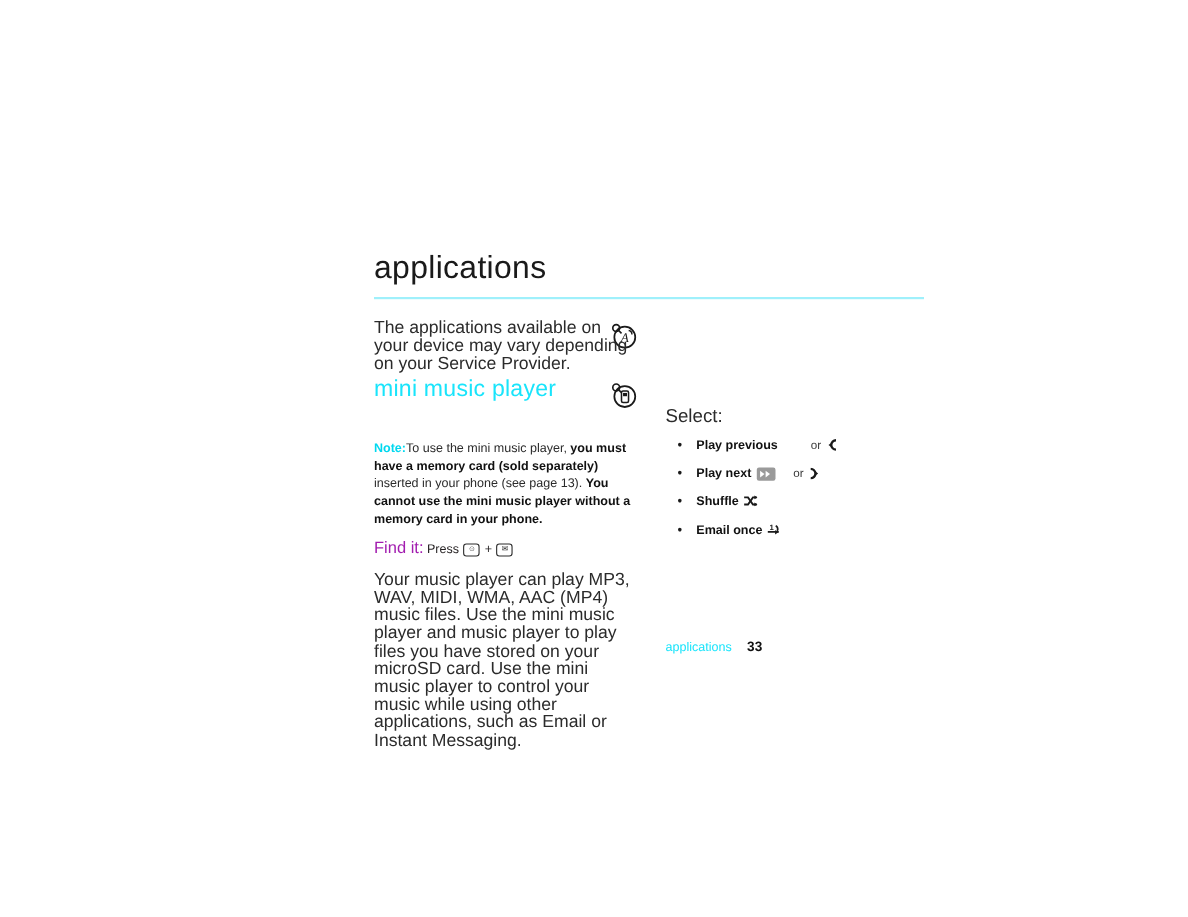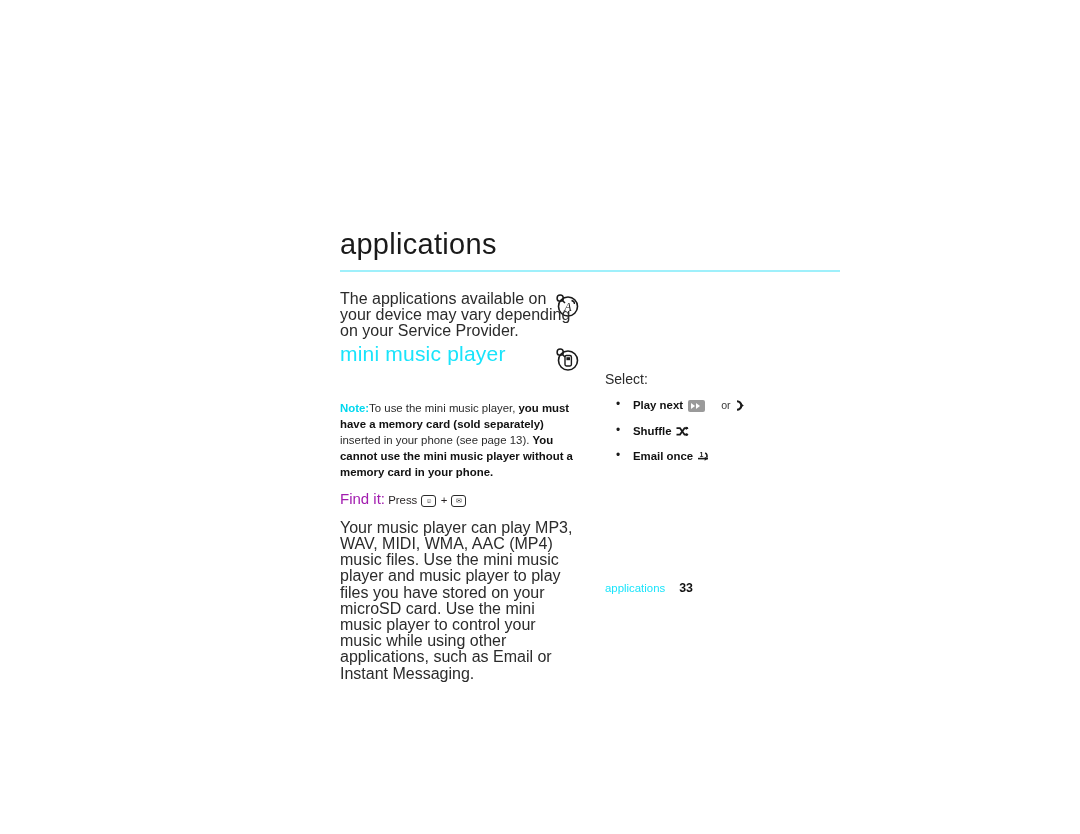--- a/index.html
+++ b/index.html
@@ -158,21 +158,21 @@
     position: absolute;
     left: 2px; top: 2px;
     width: 4px; height: 4px;
     border-radius: 50%;
     background: #2b2b2b;
   }
 
   
   .select-line {
     margin: 0 0 10px 0;
-    font-size: 14px;
+    font-size: 17px;
     line-height: 16px;
     color: #2b2b2b;
   }
   ul.bullets {
     list-style: none;
     margin: 0;
     padding: 0;
   }
   ul.bullets li {
     position: relative;
@@ -303,20 +303,28 @@
   <div class="col-right">
 
 
     <div style="height:80px"></div>
 
     <p class="select-line">Select:</p>
 
     <ul class="bullets">
 
 
+      <li><span class="bl-label">Play previous</span><span class="gap-icon"></span><span class="bl-or">or</span>
+        <span class="inline-svg">
+          <svg width="11" height="11" viewBox="0 0 11 11">
+            <path d="M9 1.2 A4.3 4.3 0 1 0 9 9.8" fill="none" stroke="#1a1a1a" stroke-width="2.1"></path>
+            <path d="M5.2 3.2 L5.2 7.8 L2.2 5.5 Z" fill="#1a1a1a"></path>
+          </svg>
+        </span>
+      </li>
 
       <li><span class="bl-label">Play next</span>
         <span class="ffbtn"></span><span class="gap-icon-sm"></span><span class="bl-or">or</span>
         <span class="inline-svg">
           <svg width="11" height="11" viewBox="0 0 11 11">
             <path d="M2 1.2 A4.3 4.3 0 1 1 2 9.8" fill="none" stroke="#1a1a1a" stroke-width="2.1"></path>
             <path d="M5.8 3.2 L5.8 7.8 L8.8 5.5 Z" fill="#1a1a1a"></path>
           </svg>
         </span>
       </li>

